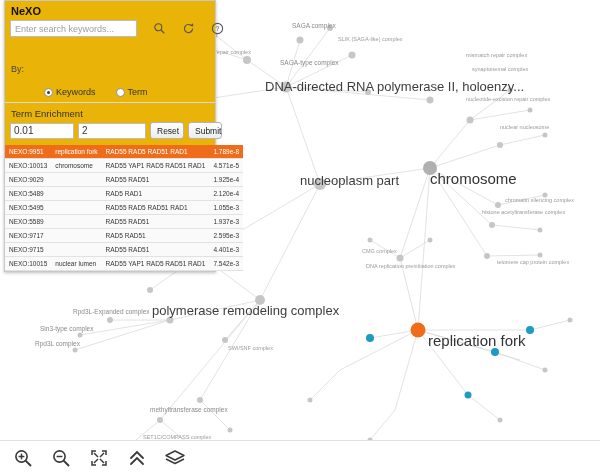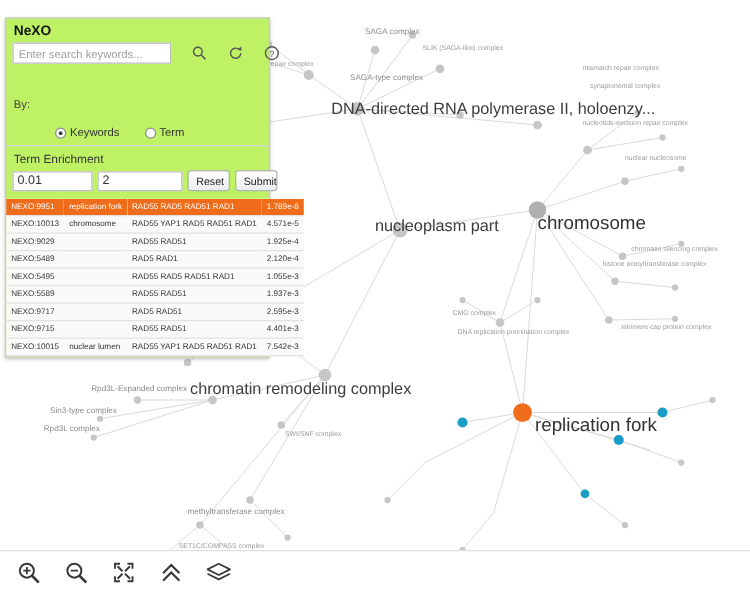--- a/index.html
+++ b/index.html
@@ -31,23 +31,23 @@
   }
   .net-label.big { font-size: 13px; color: #3d3d3d; }
   .net-label.huge { font-size: 15px; color: #333333; }
   .net-label.mid { font-size: 11px; color: #555555; }
   .net-label.small { font-size: 6.5px; color: #8a8a8a; }
   .net-label.tiny { font-size: 5.5px; color: #9a9a9a; }
 
   
   #panel {
     position: absolute;
-    left: 4px; top: 14px;
+    left: 4px; top: 0;
     width: 212px;
-    background: #bef264;
+    background: #eab308;
     border: 1px solid #c8c8c8;
     box-shadow: 0 1px 3px rgba(0,0,0,0.25);
     font-size: 10px;
     color: #222;
   }
   #panel-title {
     font-size: 11px;
     font-weight: bold;
     padding: 4px 6px 3px 6px;
     color: #111;
@@ -340,21 +340,21 @@
       <span class="net-label big" style="left:300px; top:173px;">nucleoplasm part</span>
       <span class="net-label huge" style="left:430px; top:170px;">chromosome</span>
       <span class="net-label tiny" style="left:505px; top:197px;">chromatin silencing complex</span>
       <span class="net-label tiny" style="left:482px; top:209px;">histone acetyltransferase complex</span>
       <span class="net-label tiny" style="left:60px;  top:187px;">nucleosomal protein complex</span>
       <span class="net-label tiny" style="left:100px; top:200px;">H4/H2A histone acetyltransferase complex</span>
       <span class="net-label mid" style="left:120px; top:245px;">nuclear chromatin</span>
       <span class="net-label tiny" style="left:362px; top:248px;">CMG complex</span>
       <span class="net-label tiny" style="left:366px; top:263px;">DNA replication preinitiation complex</span>
       <span class="net-label tiny" style="left:497px; top:259px;">telomere cap protein complex</span>
-      <span class="net-label big" style="left:152px; top:303px;">chromatin remodeling complex</span>
+      <span class="net-label big" style="left:152px; top:303px;">polymerase remodeling complex</span>
       <span class="net-label small" style="left:73px;  top:308px;">Rpd3L-Expanded complex</span>
       <span class="net-label huge" style="left:428px; top:332px;">replication fork</span>
       <span class="net-label small" style="left:40px;  top:325px;">Sin3-type complex</span>
       <span class="net-label small" style="left:35px;  top:340px;">Rpd3L complex</span>
       <span class="net-label tiny" style="left:228px; top:345px;">SWI/SNF complex</span>
       <span class="net-label small" style="left:150px; top:406px;">methyltransferase complex</span>
       <span class="net-label tiny" style="left:143px; top:434px;">SET1C/COMPASS complex</span>
     </div>
   </div>
 

